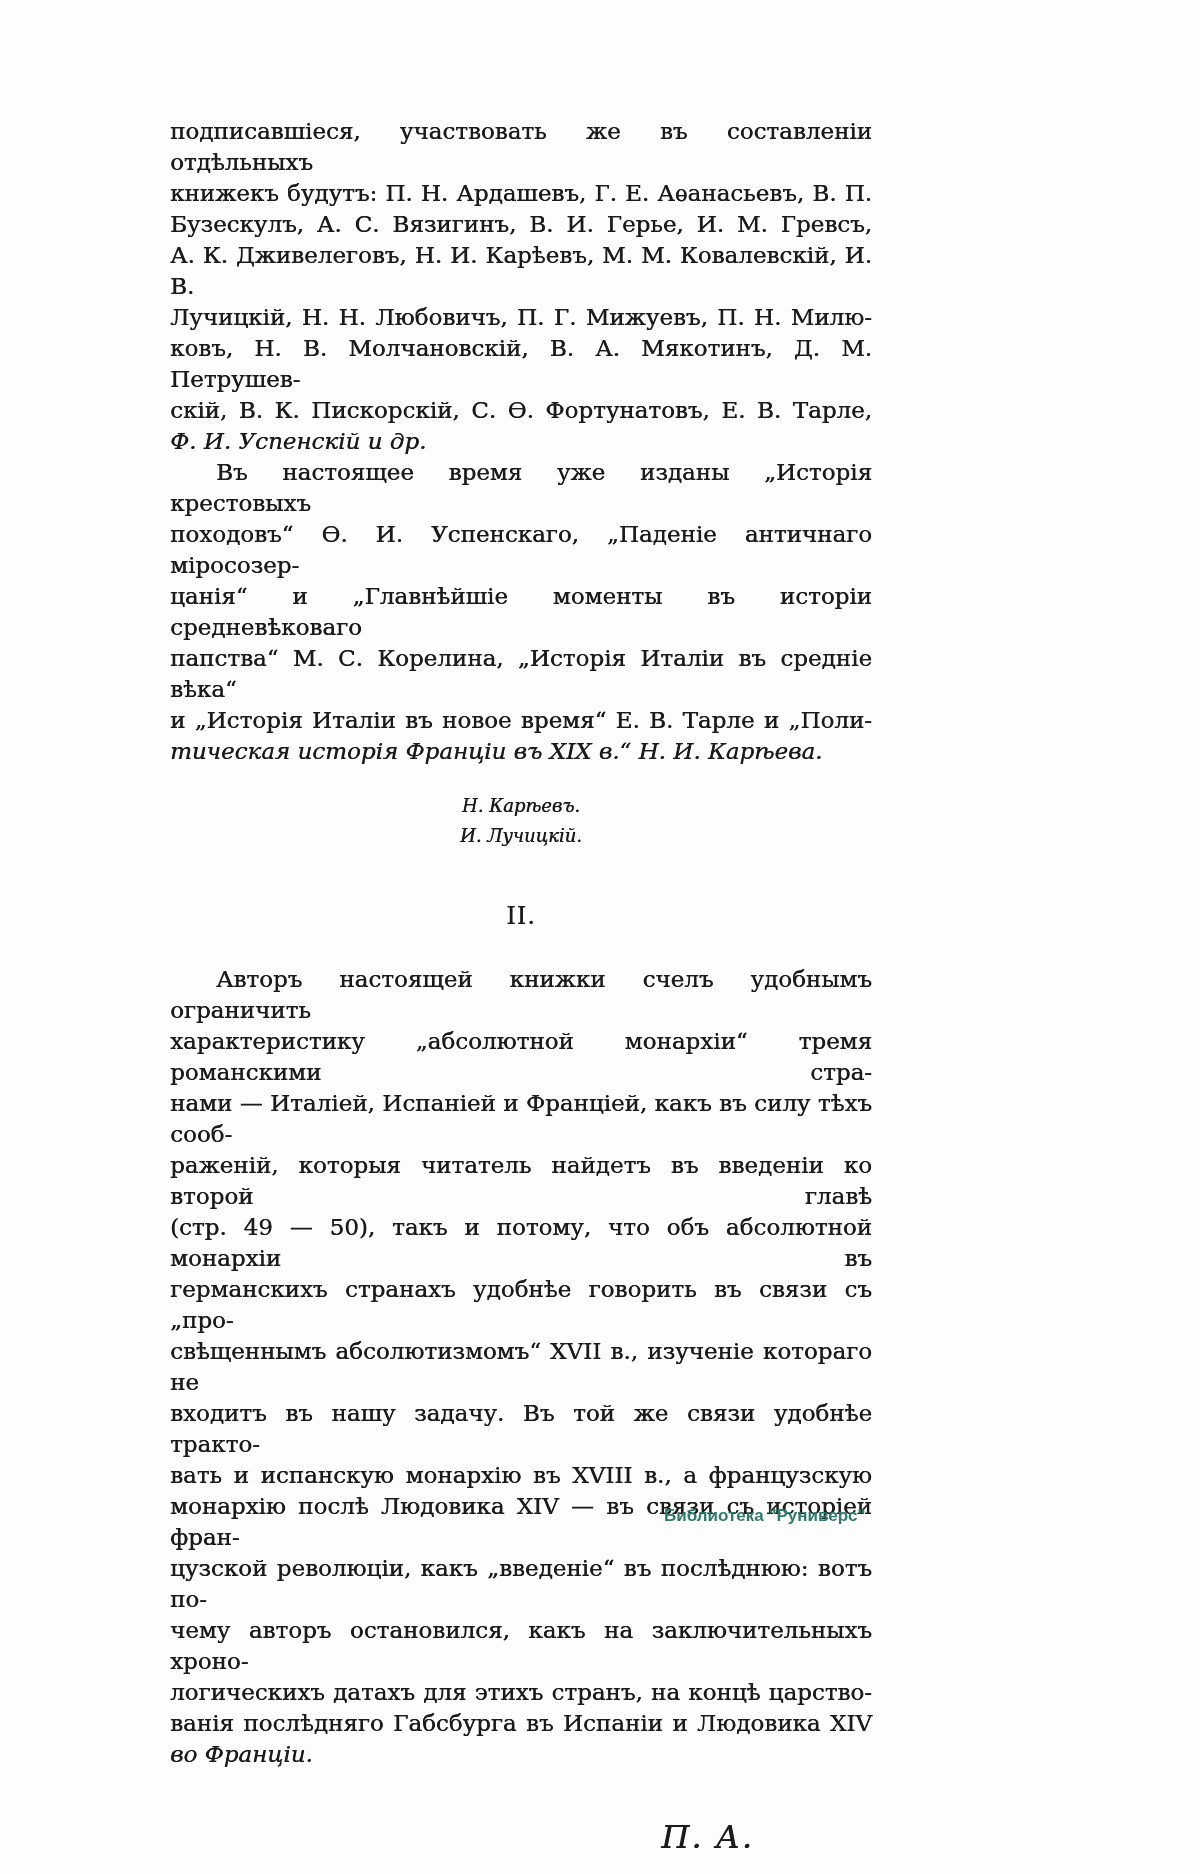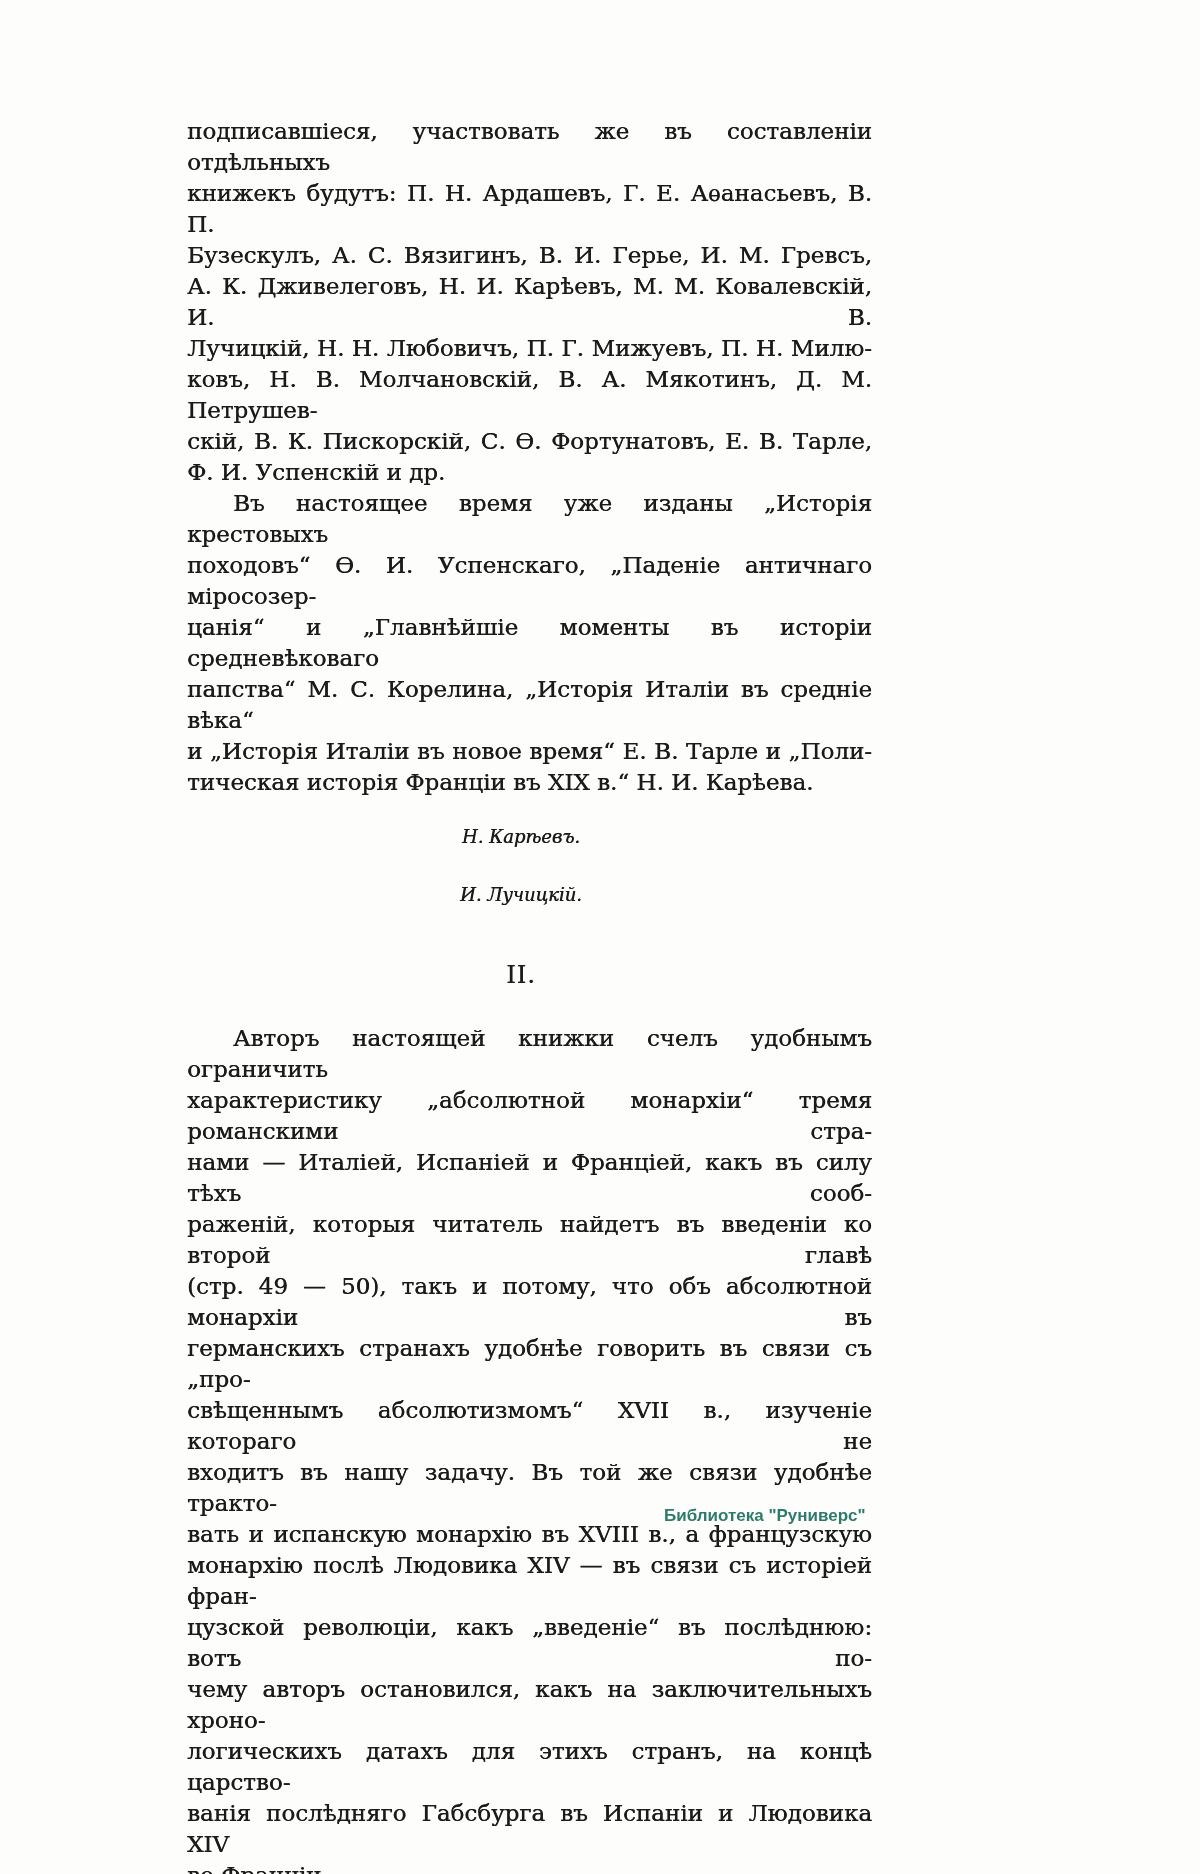--- a/index.html
+++ b/index.html
@@ -11,29 +11,29 @@
     font-family: "DejaVu Serif", "Liberation Serif", serif;
     color: #1b1b1b;
     overflow: hidden;
   }
   .page { position: absolute; inset: 0; }
   .text-block {
     position: absolute; left: 170px; top: 116px; width: 702px;
     font-size: 23px; line-height: 31px;
     text-shadow: 0.4px 0 0 currentColor; 
   }
-  .line { text-align: justify; text-align-last: justify; margin-left: 17px; }
-  .line.last { text-align-last: left; }
+  .line { text-align: justify; text-align-last: justify; }
+  .line.last { text-align-last: left; font-style: italic; }
   .line.indent { text-indent: 46px; }
   .signature {
     text-align: center; font-style: italic;
     font-size: 18px; line-height: 30px;
   }
   .sig-first { margin-top: 24px; }
-  .signature + .signature { margin-top: 28px; }
+  .signature + .signature { }
   .heading {
     margin-top: 50px; text-align: center;
     font-size: 24px; letter-spacing: 1px;
   }
   .note { margin-top: 32px; }
   .initials {
     margin-top: 52px; text-align: right; padding-right: 118px;
     font-style: italic; font-size: 32px; letter-spacing: 2px;
   }
   .watermark {

